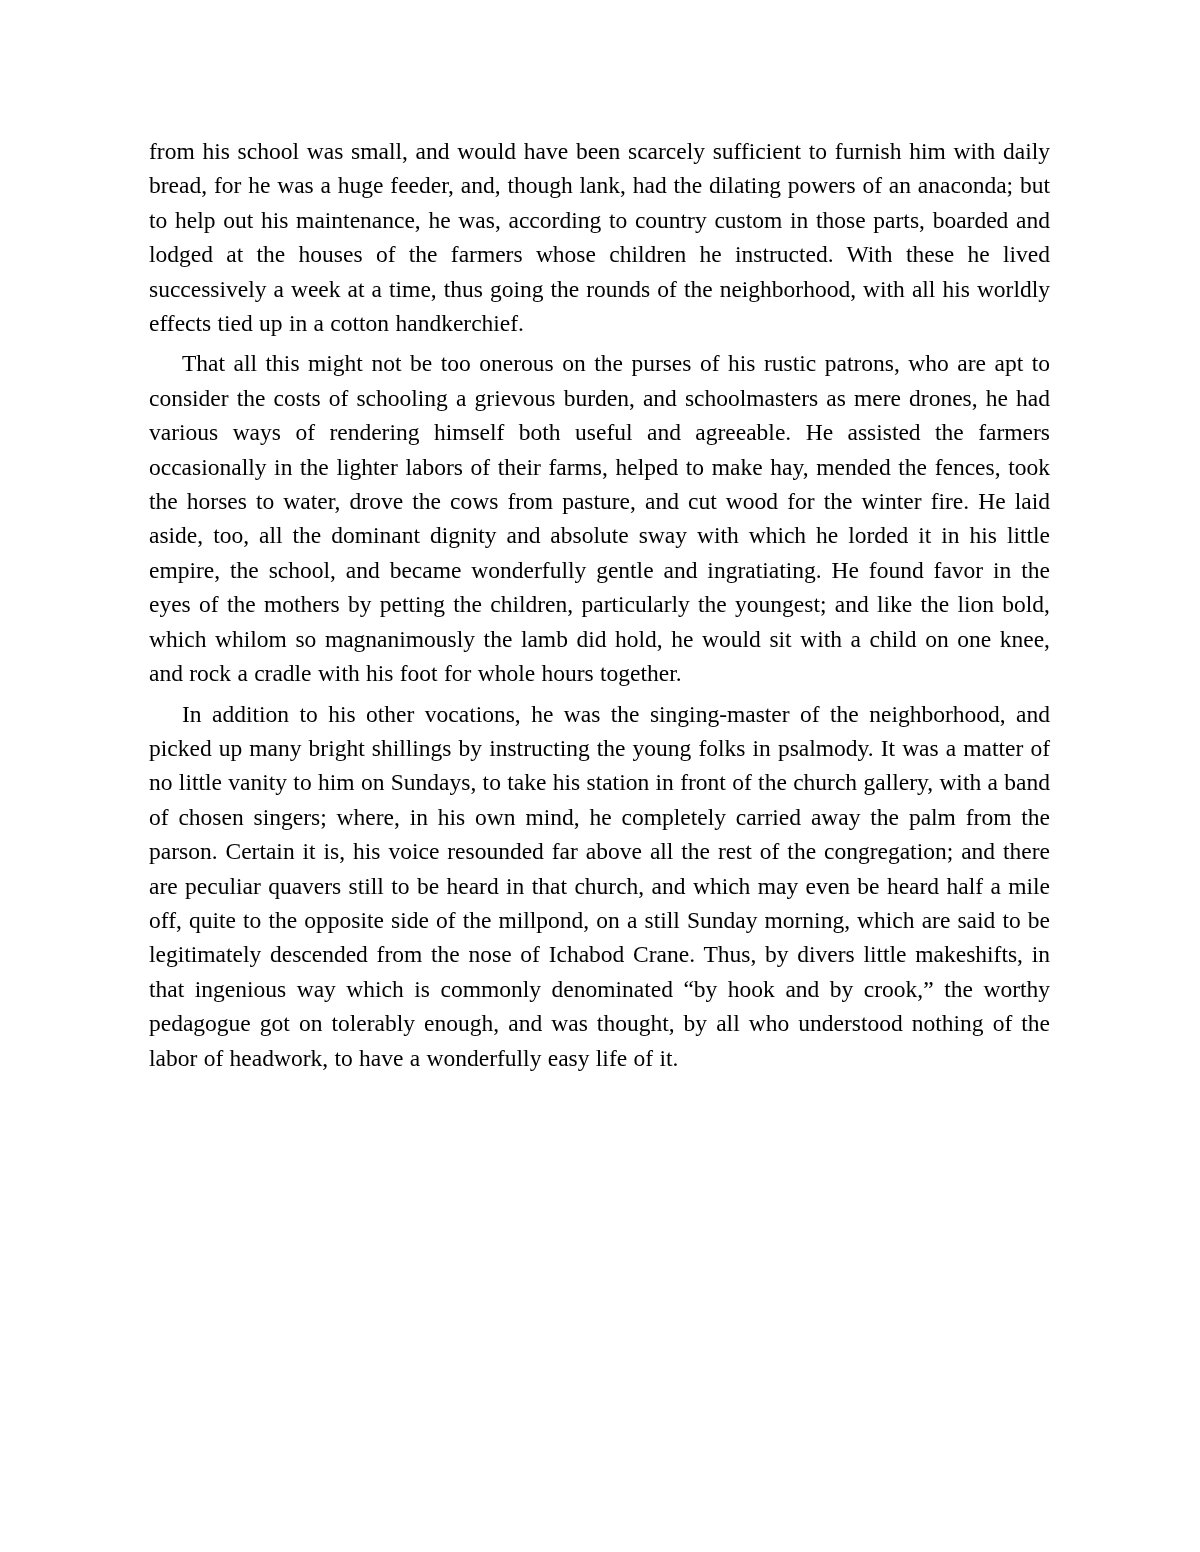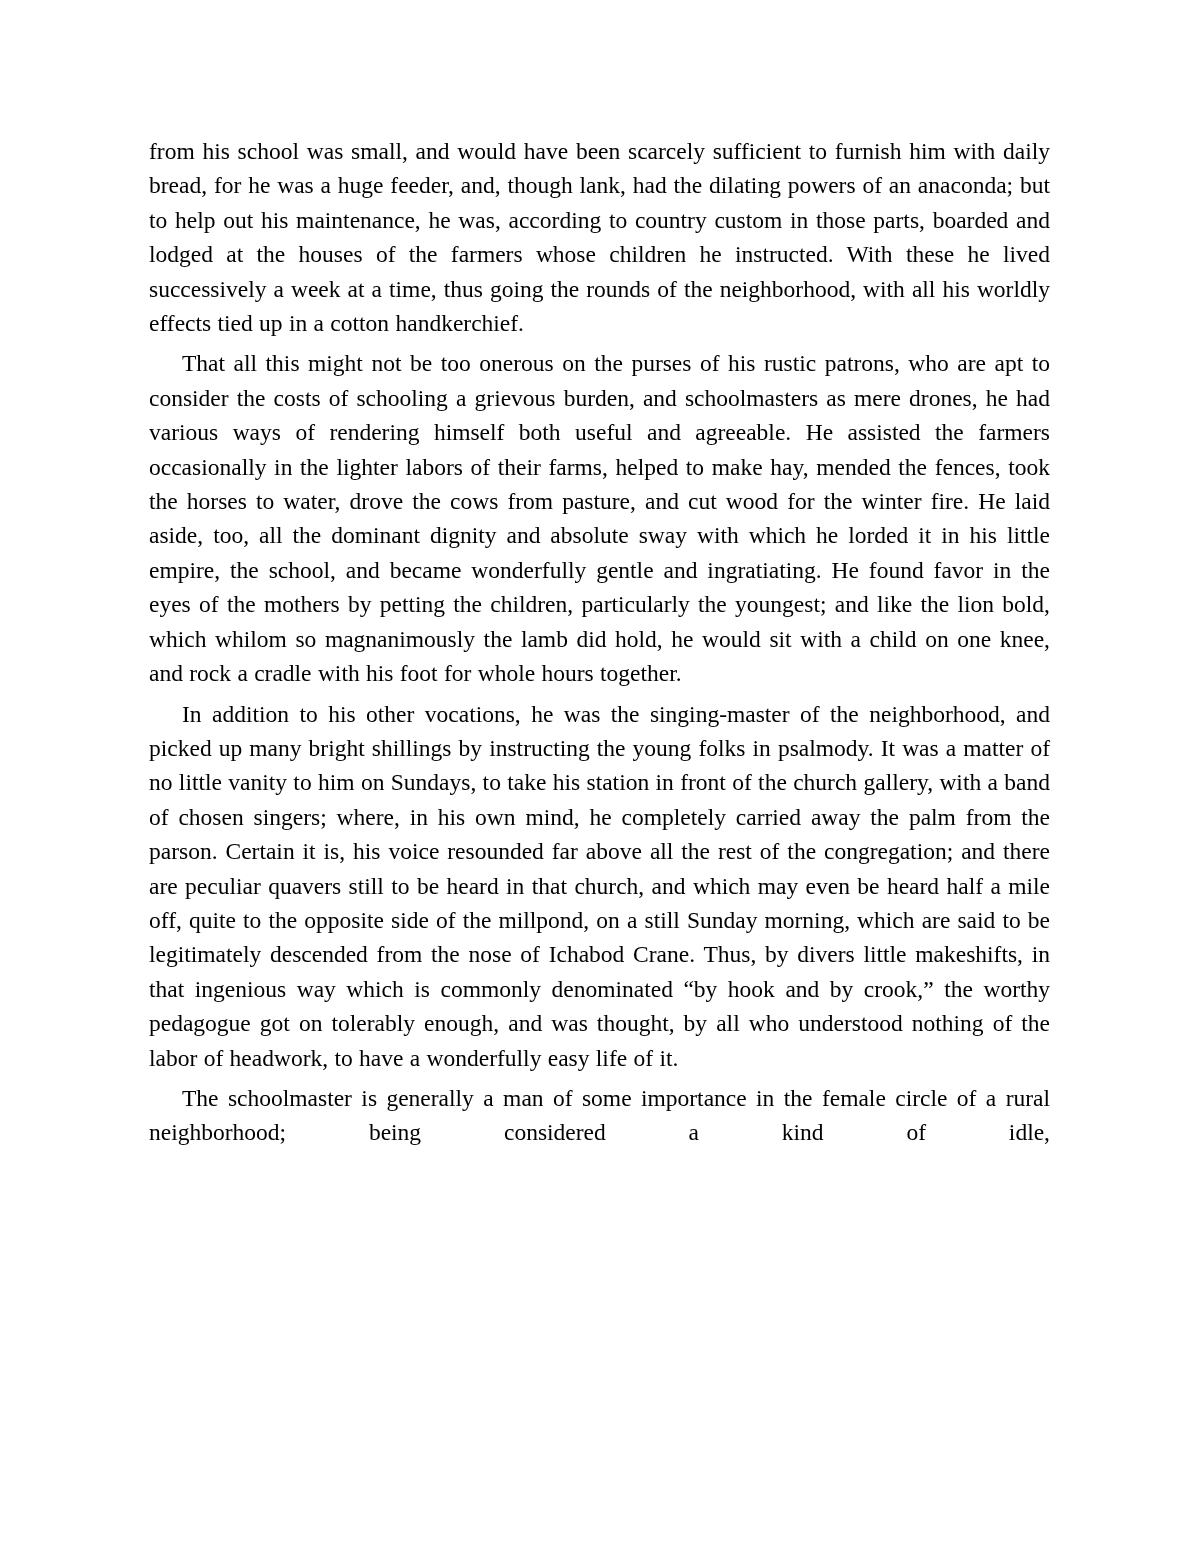--- a/index.html
+++ b/index.html
@@ -37,14 +37,13 @@
     text-align-last: justify;
   }
 </style>
 </head>
 <body>
 
 <main class="page">
   <p>from his school was small, and would have been scarcely sufficient to furnish him with daily bread, for he was a huge feeder, and, though lank, had the dilating powers of an anaconda; but to help out his maintenance, he was, according to country custom in those parts, boarded and lodged at the houses of the farmers whose children he instructed. With these he lived successively a week at a time, thus going the rounds of the neighborhood, with all his worldly effects tied up in a cotton handkerchief.</p>
   <p class="indent">That all this might not be too onerous on the purses of his rustic patrons, who are apt to consider the costs of schooling a grievous burden, and schoolmasters as mere drones, he had various ways of rendering himself both useful and agreeable. He assisted the farmers occasionally in the lighter labors of their farms, helped to make hay, mended the fences, took the horses to water, drove the cows from pasture, and cut wood for the winter fire. He laid aside, too, all the dominant dignity and absolute sway with which he lorded it in his little empire, the school, and became wonderfully gentle and ingratiating. He found favor in the eyes of the mothers by petting the children, particularly the youngest; and like the lion bold, which whilom so magnanimously the lamb did hold, he would sit with a child on one knee, and rock a cradle with his foot for whole hours together.</p>
   <p class="indent">In addition to his other vocations, he was the singing-master of the neighborhood, and picked up many bright shillings by instructing the young folks in psalmody. It was a matter of no little vanity to him on Sundays, to take his station in front of the church gallery, with a band of chosen singers; where, in his own mind, he completely carried away the palm from the parson. Certain it is, his voice resounded far above all the rest of the congregation; and there are peculiar quavers still to be heard in that church, and which may even be heard half a mile off, quite to the opposite side of the millpond, on a still Sunday morning, which are said to be legitimately descended from the nose of Ichabod Crane. Thus, by divers little makeshifts, in that ingenious way which is commonly denominated “by hook and by crook,” the worthy pedagogue got on tolerably enough, and was thought, by all who understood nothing of the labor of headwork, to have a wonderfully easy life of it.</p>
-  <p class="indent cutoff">The schoolmaster is generally a man of some importance in the female circle of a rural neighborhood; being considered a kind of idle,</p>
 </main>
 
 </body></html>

